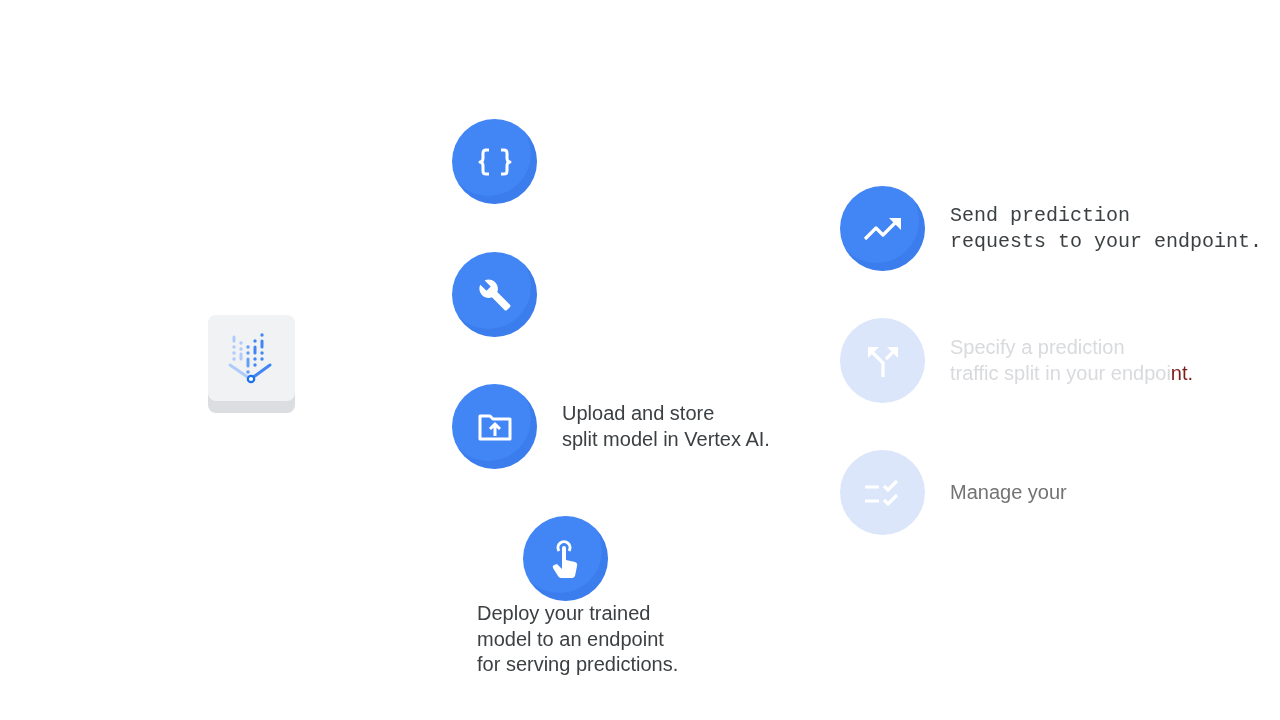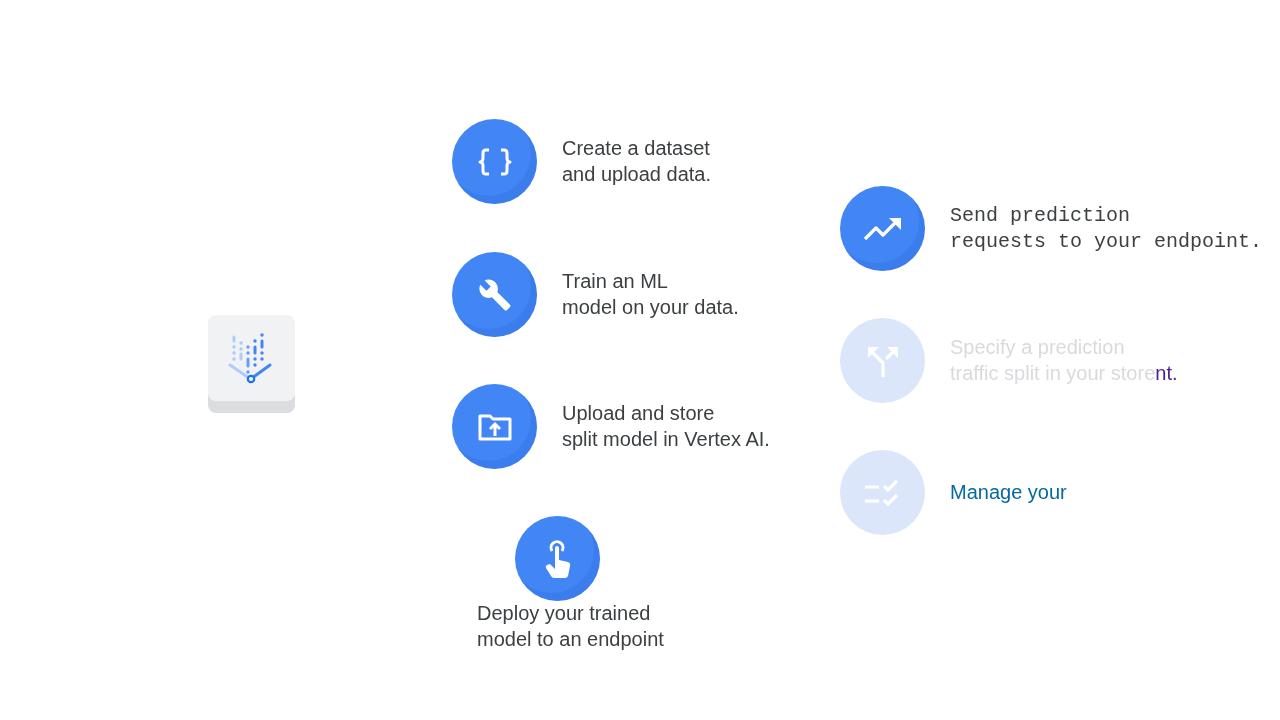--- a/index.html
+++ b/index.html
@@ -43,21 +43,21 @@
   .circle svg { display: block; }
   .step-text {
     margin-left: 25px;
     font-size: 20px; line-height: 25.5px; color: #3c4043;
     white-space: pre-line;
   }
   .step-text.faded { color: #d8dadd; }
 
   .col1 { left: 452px; }
   .col2 { left: 840px; }
-  .step-text .solid-tail { color: #4c1d95; }
+  .step-text .solid-tail { color: #7f1d1d; }
 </style>
 </head>
 <body>
 
 <div class="stage">
 
   <div class="logo">
     <div class="logo-base"></div>
     <div class="logo-face">
       <svg width="48" height="56" viewBox="0 0 48 56">
@@ -91,50 +91,48 @@
     </div>
   </div>
 
   <div class="step col1" style="top:119px;">
     <div class="circle">
       <svg width="34" height="30" viewBox="0 0 34 30">
         <path d="M11 3 H8 Q5 3 5 6 V11 Q5 15 2 15 Q5 15 5 19 V24 Q5 27 8 27 H11" fill="none" stroke="#fff" stroke-width="3" stroke-linejoin="round"></path>
         <path d="M23 3 H26 Q29 3 29 6 V11 Q29 15 32 15 Q29 15 29 19 V24 Q29 27 26 27 H23" fill="none" stroke="#fff" stroke-width="3" stroke-linejoin="round"></path>
       </svg>
     </div>
-    <div class="step-text"><span>Create a dataset</span><br><span>and upload data.</span></div>
   </div>
 
   <div class="step col1" style="top:252px;">
     <div class="circle">
       <svg width="34" height="34" viewBox="0 0 24 24">
         <path fill="#fff" d="M22.7 19l-9.1-9.1c.9-2.3.4-5-1.5-6.9-2-2-5-2.4-7.4-1.3L9 6 6 9 1.6 4.7C.4 7.1.9 10.1 2.9 12.1c1.9 1.9 4.6 2.4 6.9 1.5l9.1 9.1c.4.4 1 .4 1.4 0l2.3-2.3c.5-.4.5-1.1.1-1.4z"></path>
       </svg>
     </div>
-    <div class="step-text"><span>Train an ML</span><br><span>model on your data.</span></div>
   </div>
 
   <div class="step col1" style="top:384px;">
     <div class="circle">
       <svg width="36" height="30" viewBox="0 0 36 30">
         <path d="M3 4 H13 L16 7 H33 V27 H3 Z" fill="none" stroke="#fff" stroke-width="3" stroke-linejoin="round"></path>
         <path d="M18 24 V13 M13 17 L18 12 L23 17" fill="none" stroke="#fff" stroke-width="3"></path>
       </svg>
     </div>
     <div class="step-text"><span>Upload and store</span><br><span>split model in Vertex AI.</span></div>
   </div>
 
   <div class="step col1" style="top:516px;flex-direction:column;">
     <div class="circle">
       <svg width="34" height="42" viewBox="0 0 34 42">
         <path d="M11 13 A6 6 0 1 1 21 13" fill="none" stroke="#fff" stroke-width="3"></path>
         <path fill="#fff" d="M14 10 Q14 8 16 8 Q18 8 18 10 V22 L27 24 Q30 25 29 28 L27 38 Q26 40 24 40 H13 Q11 40 10 38 L5 30 Q4 28 6 27 L9 26 L14 31 Z"></path>
       </svg>
     </div>
-    <div class="step-text"><span>Deploy your trained</span><br><span>model to an endpoint</span><br></div>
+    <div class="step-text"><span>Deploy your trained</span><br><span>model to an endpoint</span><br><span>for serving predictions.</span></div>
   </div>
 
   <div class="step col2" style="top:186px;font-family:Liberation Mono, monospace;">
     <div class="circle">
       <svg width="40" height="26" viewBox="0 0 40 26">
         <path d="M2 23 L13 12 L20 19 L34 5" fill="none" stroke="#fff" stroke-width="3.2" stroke-linejoin="round"></path>
         <path fill="#fff" d="M26 2 H38 V14 Z"></path>
       </svg>
     </div>
     <div class="step-text"><span>Send prediction</span><br><span>requests to your endpoint.</span></div>
@@ -142,26 +140,26 @@
 
   <div class="step col2" style="top:318px;">
     <div class="circle faded">
       <svg width="34" height="36" viewBox="0 0 34 36">
         <path d="M17 34 V20 L6 9" fill="none" stroke="#fff" stroke-width="3.2"></path>
         <path d="M20 16 L28 8" fill="none" stroke="#fff" stroke-width="3.2"></path>
         <path fill="#fff" d="M2 4 H13 L2 15 Z"></path>
         <path fill="#fff" d="M32 4 H21 L32 15 Z"></path>
       </svg>
     </div>
-    <div class="step-text faded"><span>Specify a prediction</span><br><span>traffic split in your store</span><span class="solid-tail">nt.</span></div>
+    <div class="step-text faded"><span>Specify a prediction</span><br><span>traffic split in your endpoi</span><span class="solid-tail">nt.</span></div>
   </div>
 
   <div class="step col2" style="top:450px;">
     <div class="circle faded">
       <svg width="40" height="30" viewBox="0 0 40 30">
         <path d="M2 9 H16 M2 23 H16" stroke="#fff" stroke-width="3.2"></path>
         <path d="M21 8 L25 12 L34 3 M21 22 L25 26 L34 17" fill="none" stroke="#fff" stroke-width="3.2"></path>
       </svg>
     </div>
-    <div class="step-text faded" style="color:#0369a1;"><span>Manage your</span><br></div>
+    <div class="step-text faded" style="color:#737373;"><span>Manage your</span><br></div>
   </div>
 
 </div>
 
 </body></html>

